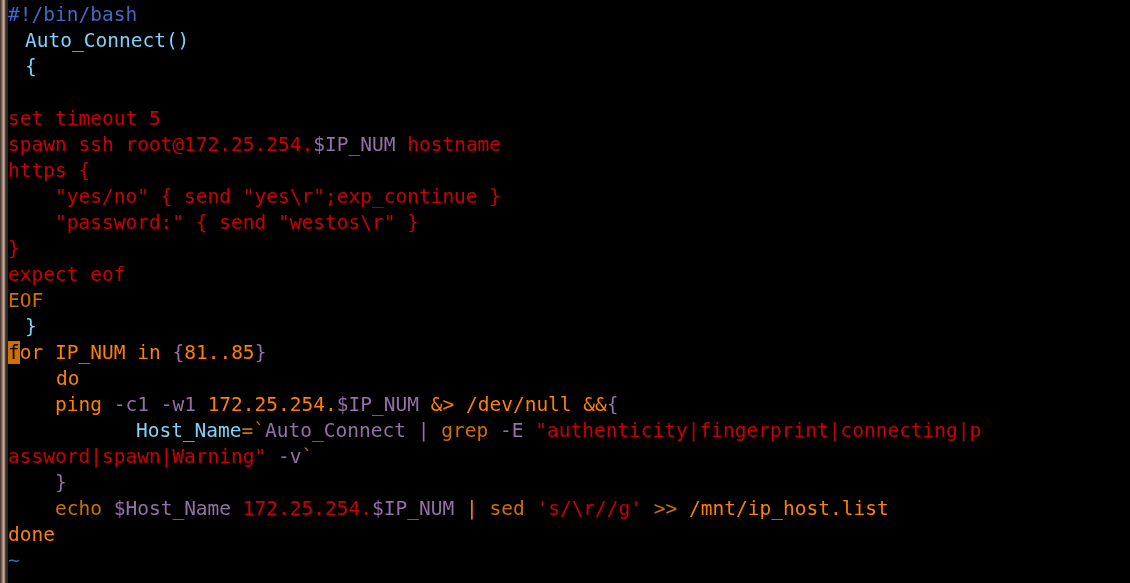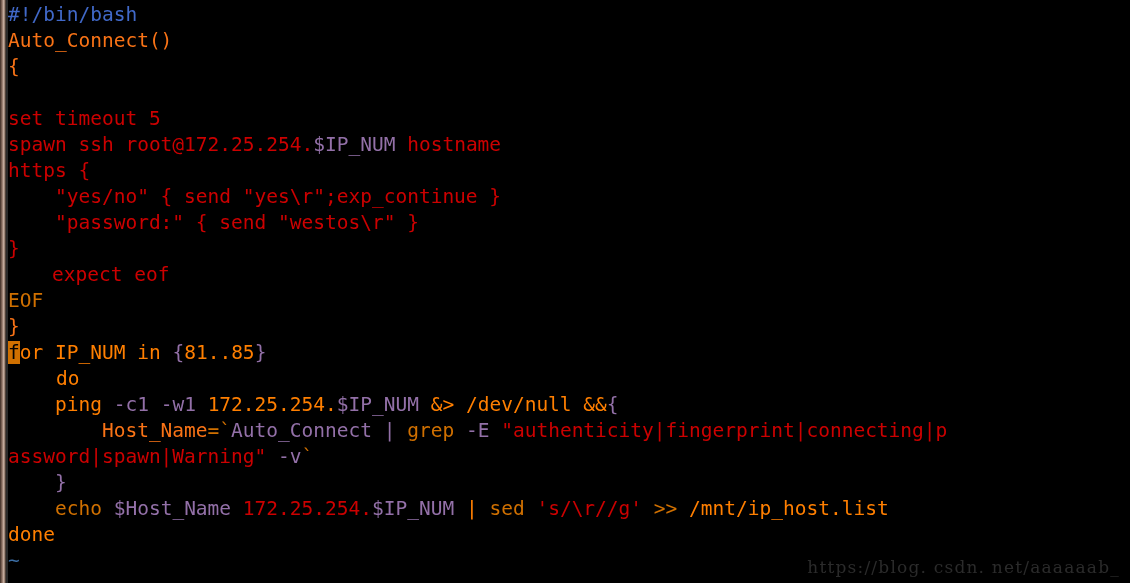--- a/index.html
+++ b/index.html
@@ -46,21 +46,21 @@
     height: 26px;
     line-height: 26px;
     font-size: 19.5px;
     letter-spacing: 0px;
     white-space: pre;
   }
   .tok { white-space: pre; }
 
   
   .c-blue    { color: #4169c9; }   
-  .c-teal    { color: #f97316; }   
+  .c-teal    { color: #7dd3fc; margin-left: 17px; }   
   .c-orange  { color: #ff7f00; }   
   .c-orange2 { color: #d07000; }   
   .c-red     { color: #cc0000; }   
   .c-purple  { color: #9370a8; }   
   .c-tilde   { color: #3b6ea5; }   
 
   
   .cursor {
     background: #d07000;
     color: #000000;
@@ -89,29 +89,28 @@
   <div id="term">
       <div class="line" style="top: 2px;"><span class="tok c-blue">#!/bin/bash</span></div>
       <div class="line" style="top: 28px;"><span class="tok c-teal">Auto_Connect()</span></div>
       <div class="line" style="top: 54px;"><span class="tok c-teal">{</span></div>
       <div class="line" style="top: 106px;"><span class="tok c-red">set timeout 5</span></div>
       <div class="line" style="top: 132px;"><span class="tok c-red">spawn ssh root@172.25.254.</span><span class="tok c-purple">$IP_NUM</span><span class="tok c-red"> hostname</span></div>
       <div class="line" style="top: 158px;"><span class="tok c-red">https {</span></div>
       <div class="line" style="top: 184px;"><span class="tok c-red">    "yes/no" { send "yes\r";exp_continue }</span></div>
       <div class="line" style="top: 210px;"><span class="tok c-red">    "password:" { send "westos\r" }</span></div>
       <div class="line" style="top: 236px;"><span class="tok c-red">}</span></div>
-      <div class="line" style="top: 262px; padding-left: 44px;"><span class="tok c-red">expect eof</span></div>
+      <div class="line" style="top: 262px;"><span class="tok c-red">expect eof</span></div>
       <div class="line" style="top: 288px;"><span class="tok c-orange2">EOF</span></div>
       <div class="line" style="top: 314px;"><span class="tok c-teal">}</span></div>
       <div class="line" style="top: 340px;"><span class="tok cursor">f</span><span class="tok c-orange">or</span><span class="tok c-orange"> </span><span class="tok c-orange">IP_NUM</span><span class="tok c-orange"> </span><span class="tok c-orange">in</span><span class="tok c-orange"> </span><span class="tok c-purple">{</span><span class="tok c-orange">81..85</span><span class="tok c-purple">}</span></div>
       <div class="line" style="top: 366px; padding-left: 48px;"><span class="tok c-orange">do</span></div>
       <div class="line" style="top: 392px;"><span class="tok c-orange">    </span><span class="tok c-orange">ping</span><span class="tok c-orange"> </span><span class="tok c-purple">-c1 -w1</span><span class="tok c-orange"> </span><span class="tok c-orange">172.25.254.</span><span class="tok c-purple">$IP_NUM</span><span class="tok c-orange"> </span><span class="tok c-orange">&amp;&gt;</span><span class="tok c-orange"> </span><span class="tok c-orange">/dev/null</span><span class="tok c-orange"> </span><span class="tok c-orange">&amp;&amp;</span><span class="tok c-purple">{</span></div>
       <div class="line" style="top: 418px;"><span class="tok c-teal">        </span><span class="tok c-teal">Host_Name</span><span class="tok c-orange2">=</span><span class="tok c-orange2">`</span><span class="tok c-purple">Auto_Connect</span><span class="tok c-purple"> </span><span class="tok c-purple">|</span><span class="tok c-purple"> </span><span class="tok c-orange2">grep</span><span class="tok c-orange2"> </span><span class="tok c-purple">-E</span><span class="tok c-purple"> </span><span class="tok c-red">"authenticity|fingerprint|connecting|p</span></div>
       <div class="line" style="top: 444px;"><span class="tok c-red">assword|spawn|Warning"</span><span class="tok c-purple"> </span><span class="tok c-purple">-v</span><span class="tok c-orange2">`</span></div>
       <div class="line" style="top: 470px;"><span class="tok c-purple">    </span><span class="tok c-purple">}</span></div>
       <div class="line" style="top: 496px;"><span class="tok c-orange2">    </span><span class="tok c-orange2">echo</span><span class="tok c-orange2"> </span><span class="tok c-purple">$Host_Name</span><span class="tok c-purple"> </span><span class="tok c-red">172.25.254.</span><span class="tok c-purple">$IP_NUM</span><span class="tok c-purple"> </span><span class="tok c-orange">|</span><span class="tok c-orange"> </span><span class="tok c-orange2">sed</span><span class="tok c-orange2"> </span><span class="tok c-red">'s/\r//g'</span><span class="tok c-red"> </span><span class="tok c-orange2">&gt;&gt;</span><span class="tok c-orange2"> </span><span class="tok c-orange">/mnt/</span><span class="tok c-orange">ip_host.list</span></div>
       <div class="line" style="top: 522px;"><span class="tok c-orange">done</span></div>
       <div class="line" style="top: 548px;"><span class="tok c-tilde">~</span></div>
     </div>
 
-  <div id="watermark">https://blog. csdn. net/aaaaaab_</div>
 
 </div>
 
 </body></html>

